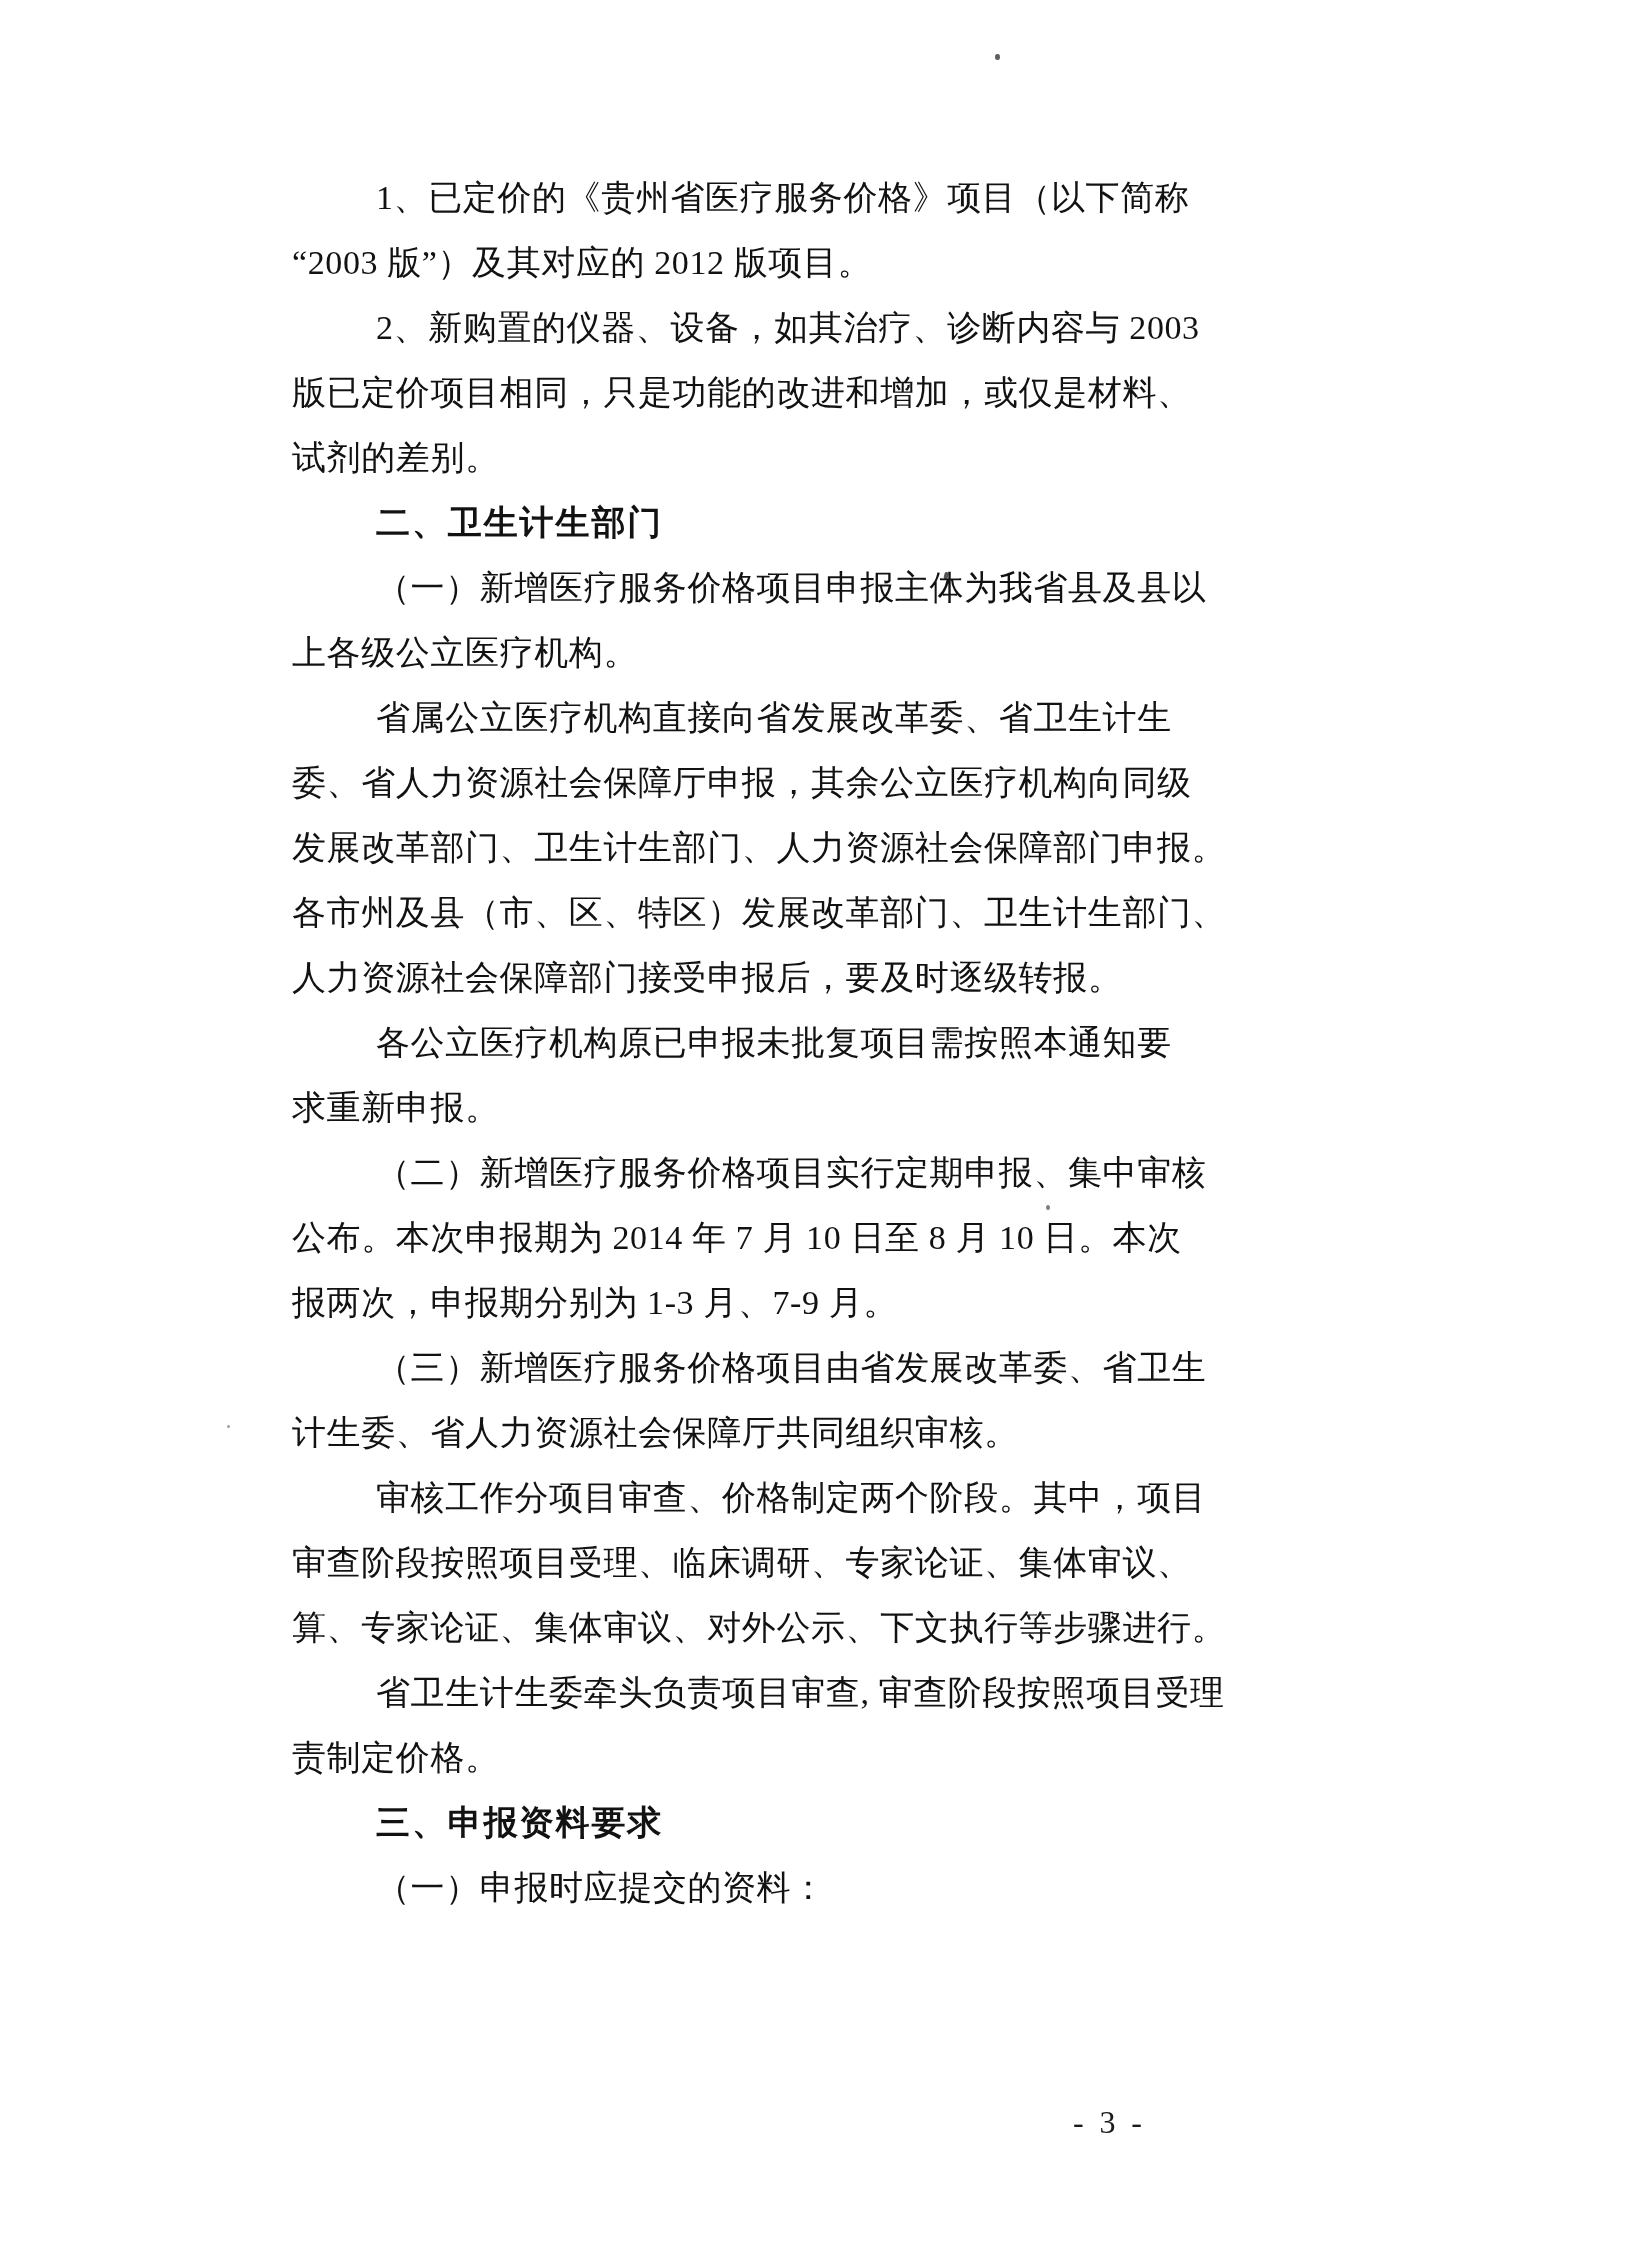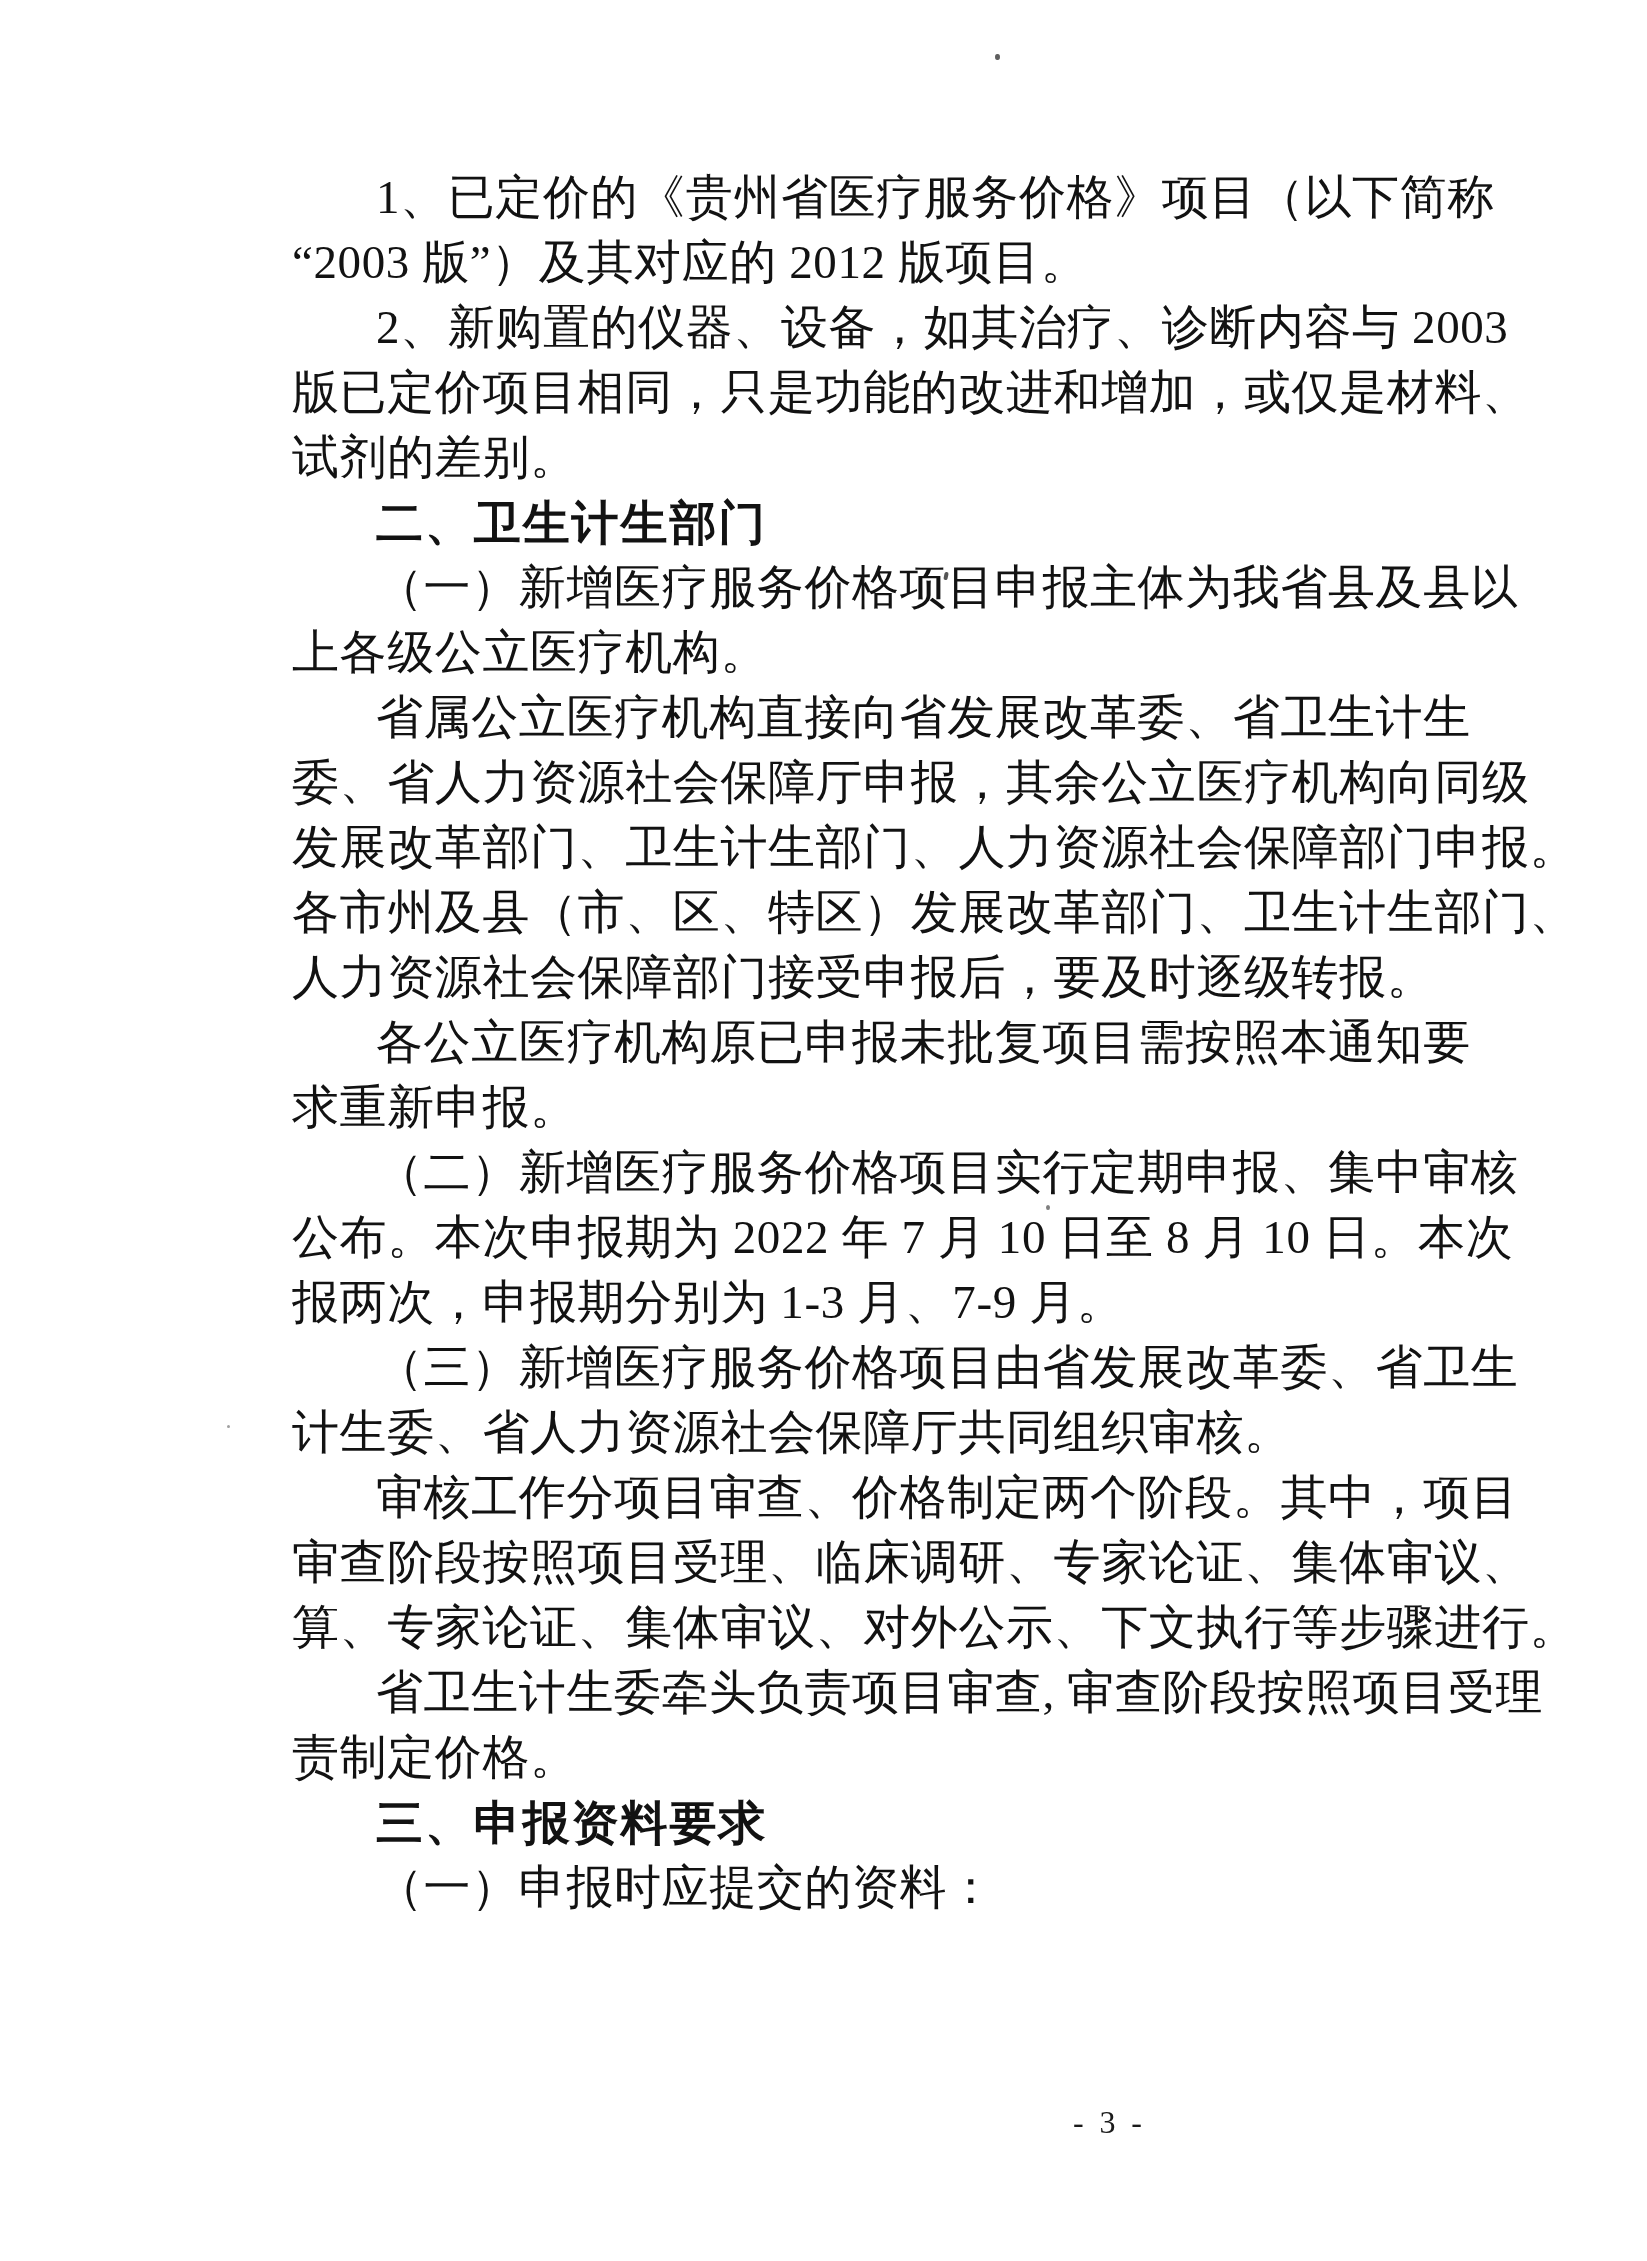--- a/index.html
+++ b/index.html
@@ -19,21 +19,21 @@
   }
   .text-block {
     position: absolute;
     left: 292px;
     top: 165px;
     width: 1111px;
   }
   .line {
     height: 65px;
     line-height: 65px;
-    font-size: 47px;
+    font-size: 34px;
     letter-spacing: 0.6px;
     white-space: nowrap;
     color: #121212;
   }
   .line.ind {
     padding-left: 84px;
   }
   .line.hd {
     font-family: "Liberation Sans", "DejaVu Sans", sans-serif;
     font-weight: 700;
@@ -78,21 +78,21 @@
     <div class="line ind">（一）新增医疗服务价格项目申报主体为我省县及县以</div>
     <div class="line">上各级公立医疗机构。</div>
     <div class="line ind">省属公立医疗机构直接向省发展改革委、省卫生计生</div>
     <div class="line">委、省人力资源社会保障厅申报，其余公立医疗机构向同级</div>
     <div class="line">发展改革部门、卫生计生部门、人力资源社会保障部门申报。</div>
     <div class="line">各市州及县（市、区、特区）发展改革部门、卫生计生部门、</div>
     <div class="line">人力资源社会保障部门接受申报后，要及时逐级转报。</div>
     <div class="line ind">各公立医疗机构原已申报未批复项目需按照本通知要</div>
     <div class="line">求重新申报。</div>
     <div class="line ind">（二）新增医疗服务价格项目实行定期申报、集中审核</div>
-    <div class="line">公布。本次申报期为 2022 年 7 月 10 日至 8 月 10 日。本次</div>
+    <div class="line">公布。本次申报期为 2014 年 7 月 10 日至 8 月 10 日。本次</div>
     <div class="line">报两次，申报期分别为 1-3 月、7-9 月。</div>
     <div class="line ind">（三）新增医疗服务价格项目由省发展改革委、省卫生</div>
     <div class="line">计生委、省人力资源社会保障厅共同组织审核。</div>
     <div class="line ind">审核工作分项目审查、价格制定两个阶段。其中，项目</div>
     <div class="line">审查阶段按照项目受理、临床调研、专家论证、集体审议、</div>
     <div class="line">算、专家论证、集体审议、对外公示、下文执行等步骤进行。</div>
     <div class="line ind">省卫生计生委牵头负责项目审查, 审查阶段按照项目受理</div>
     <div class="line">责制定价格。</div>
     <div class="line ind hd">三、申报资料要求</div>
     <div class="line ind">（一）申报时应提交的资料：</div>

